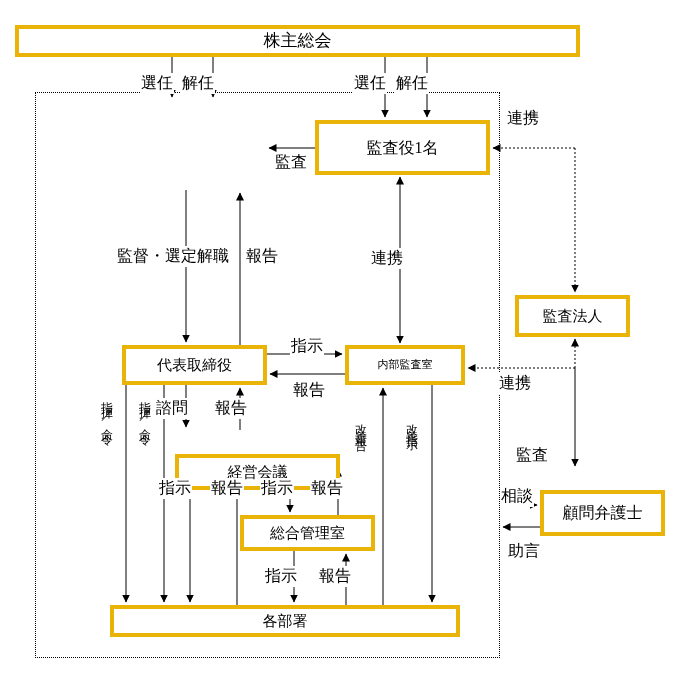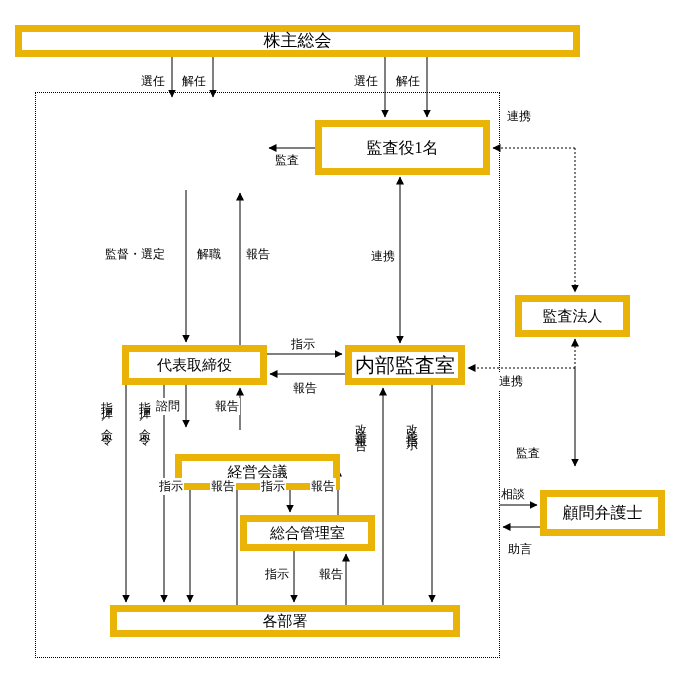--- a/index.html
+++ b/index.html
@@ -6,37 +6,37 @@
   #canvas{
     position:relative;width:697px;height:680px;background:#fff;
     font-family:"Liberation Serif","DejaVu Serif",serif;color:#000;overflow:hidden;
   }
   svg.wires{position:absolute;left:0;top:0;z-index:1;}
   .dotted-frame{
     position:absolute;left:35px;top:92px;width:465px;height:566px;
     border:1px dotted #000;z-index:0;box-sizing:border-box;
   }
   .node{
-    position:absolute;border:7px solid #eab308;background:#fff;
+    position:absolute;border:4px solid #eab308;background:#fff;
     display:flex;flex-direction:column;align-items:center;justify-content:center;
     box-sizing:border-box;text-align:center;z-index:2;line-height:1.2;
   }
   .n-shareholders{left:15px;top:25px;width:565px;height:32px;font-size:17px;}
   .n-board{left:100px;top:100px;width:165px;height:90px;}
   .n-board .big{font-size:19px;}
   .n-board .sub{font-size:13px;margin-top:6px;}
   .n-auditor{left:315px;top:120px;width:175px;height:55px;font-size:16px;}
   .n-auditfirm{left:515px;top:295px;width:115px;height:42px;font-size:15px;}
   .n-rep{left:122px;top:345px;width:145px;height:40px;font-size:15px;}
-  .n-internal{left:345px;top:345px;width:120px;height:40px;font-size:20px;}
+  .n-internal{left:345px;top:345px;width:120px;height:40px;font-size:11px;}
   .n-keiei{left:175px;top:430px;width:165px;height:36px;font-size:15px;margin-top:24px;}
   .n-sogo{left:240px;top:515px;width:135px;height:36px;font-size:15px;}
   .n-depts{left:110px;top:605px;width:350px;height:32px;font-size:15px;}
   .n-legal{left:540px;top:490px;width:125px;height:46px;font-size:16px;}
-  .elabel{position:absolute;font-size:12px;white-space:nowrap;z-index:3;background:#fff;padding:0 1px;}
+  .elabel{position:absolute;font-size:16px;white-space:nowrap;z-index:3;background:#fff;padding:0 1px;}
   .vlabel{
     position:absolute;font-size:12px;z-index:3;background:#fff;
     writing-mode:vertical-rl;text-orientation:upright;letter-spacing:5px;
   }
 </style>
 </head>
 <body>
 
 <div id="canvas">
 
@@ -134,21 +134,21 @@
 
   <div class="elabel" style="left:140px;top:73px;">選任</div>
   <div class="elabel" style="left:181px;top:73px;">解任</div>
   <div class="elabel" style="left:353px;top:73px;">選任</div>
   <div class="elabel" style="left:395px;top:73px;">解任</div>
 
   <div class="elabel" style="left:274px;top:152px;">監査</div>
   <div class="elabel" style="left:506px;top:108px;">連携</div>
   <div class="elabel" style="left:370px;top:248px;">連携</div>
 
-  <div class="elabel" style="left:104px;top:246px;">監督・選定</div>
+  <div class="elabel" style="left:116px;top:246px;">監督・選定</div>
   <div class="elabel" style="left:196px;top:246px;">解職</div>
   <div class="elabel" style="left:245px;top:246px;">報告</div>
 
   <div class="elabel" style="left:290px;top:336px;">指示</div>
   <div class="elabel" style="left:292px;top:380px;">報告</div>
 
   <div class="elabel" style="left:155px;top:398px;">諮問</div>
   <div class="elabel" style="left:214px;top:398px;">報告</div>
 
   <div class="vlabel" style="left:98px;top:392px;">指揮／命令</div>

